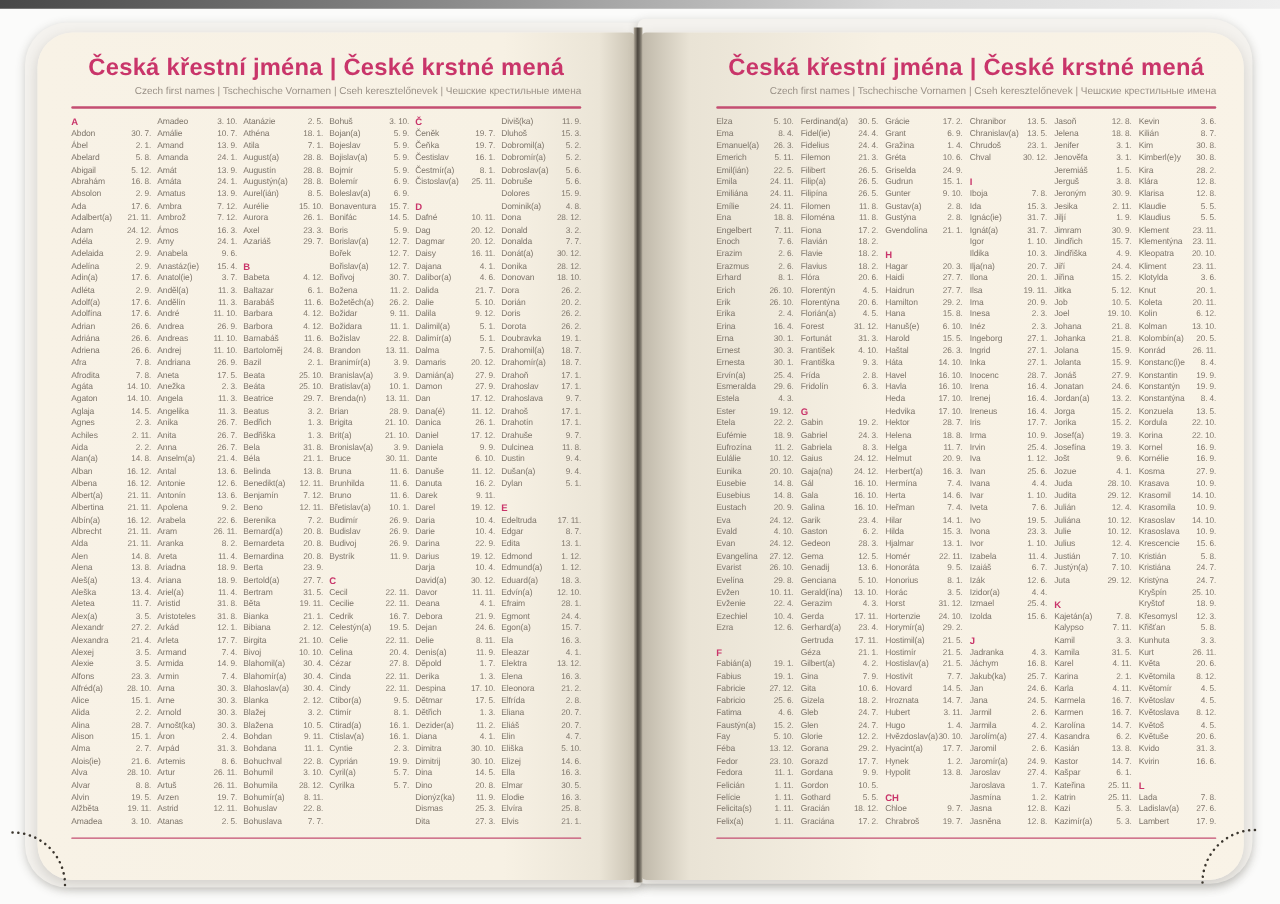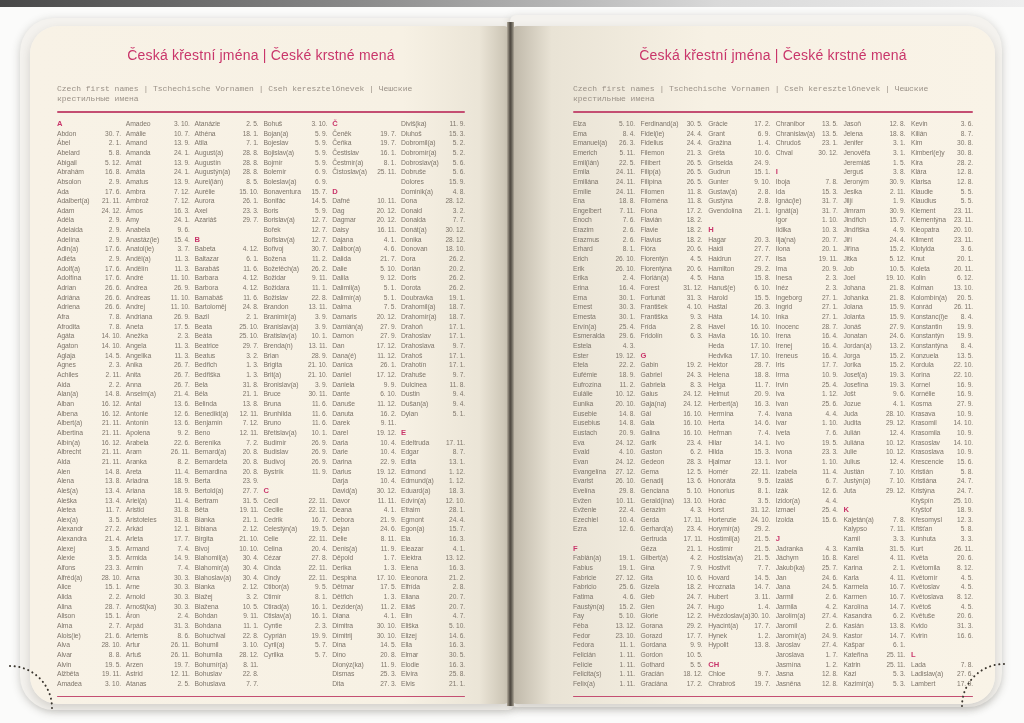--- a/index.html
+++ b/index.html
@@ -20,23 +20,23 @@
     background:linear-gradient(90deg,#f8f2e6 0%,#f7f1e4 78%,#ebe5d7 94%,#c9c2b2 100%);
     box-shadow:0 4px 10px rgba(60,55,45,.18);}
   .page-right{left:513px;width:482px;border-radius:4px 28px 28px 4px;
     background:linear-gradient(270deg,#f9f3e7 0%,#f7f1e4 60%,#e9e3d5 92%,#bfb8a9 100%);
     box-shadow:0 4px 10px rgba(60,55,45,.18);}
   .gutter{position:absolute;top:22px;left:507px;width:7px;height:684px;
     background:linear-gradient(90deg,#b5ad9e 0%,#4c463e 45%,#6b665c 70%,#b0a99a 100%);}
   .content{position:relative;}
   .page-left .content{margin:20px 43px 0 27px;width:408px;}
   .page-right .content{margin:20px 22px 0 60px;width:400px;}
-  .ttl{text-align:center;font-size:14px;line-height:18px;font-weight:normal;
+  .ttl{text-align:center;font-size:19px;line-height:18px;font-weight:bold;
     color:var(--accent);letter-spacing:.2px;}
-  .sub{text-align:left;font-size:8px;line-height:10px;margin-top:20px;color:#9a9187;font-family:Liberation Mono, monospace;}
+  .sub{text-align:right;font-size:8px;line-height:10px;margin-top:4px;color:#9a9187;}
   .rule{height:1.6px;background:var(--rule);margin-top:7px;border-radius:1px;}
   .grid{display:flex;justify-content:space-between;margin-top:6px;height:570px;}
   .col{width:64px;display:flex;flex-direction:column;}
   .page-right .col{width:62px;}
   .row{height:9.66px;flex:0 0 9.66px;display:flex;justify-content:space-between;
     align-items:center;white-space:nowrap;}
   .nm{font-size:6.8px;color:var(--ink);letter-spacing:-.1px;}
   .dt{font-size:6.6px;color:var(--ink);letter-spacing:-.1px;}
   .letter{font-size:7.6px;font-weight:bold;color:var(--accent);}
   .dots{position:absolute;}

